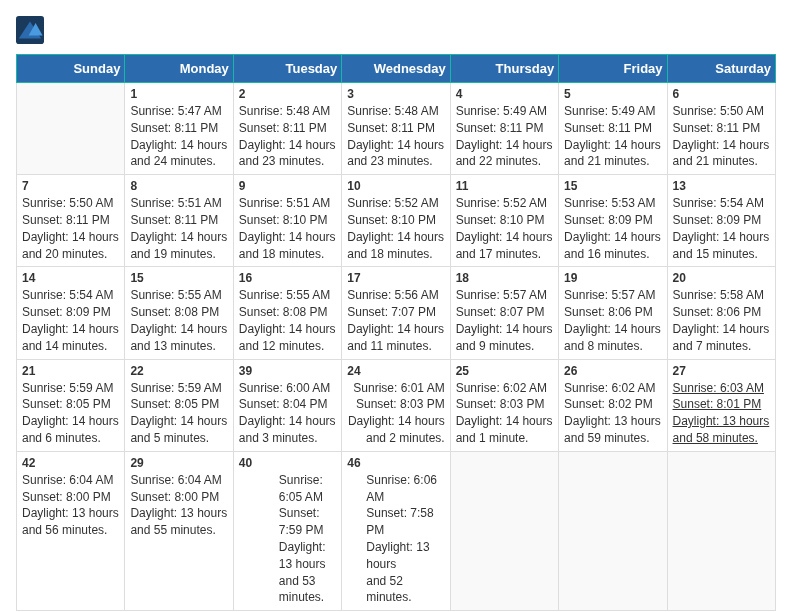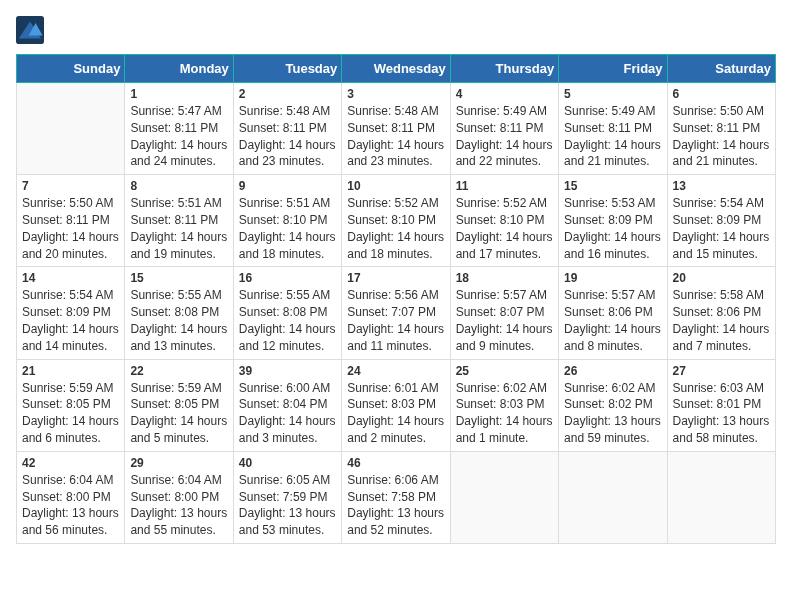--- a/index.html
+++ b/index.html
@@ -285,42 +285,42 @@
         </td>
         <td>
           <span class="day-number">39</span>
           <div class="day-info" style="white-space: pre-line;">Sunrise: 6:00 AM
 Sunset: 8:04 PM
 Daylight: 14 hours
 and 3 minutes.</div>
         </td>
         <td>
           <span class="day-number">24</span>
-          <div class="day-info" style="white-space: pre-line;">Sunrise: 6:01 AM
+          <div class="day-info" style="white-space: pre-line; text-align: right;">Sunrise: 6:01 AM
 Sunset: 8:03 PM
 Daylight: 14 hours
 and 2 minutes.</div>
         </td>
         <td>
           <span class="day-number">25</span>
           <div class="day-info" style="white-space: pre-line;">Sunrise: 6:02 AM
 Sunset: 8:03 PM
 Daylight: 14 hours
 and 1 minute.</div>
         </td>
         <td>
           <span class="day-number">26</span>
           <div class="day-info" style="white-space: pre-line;">Sunrise: 6:02 AM
 Sunset: 8:02 PM
 Daylight: 13 hours
 and 59 minutes.</div>
         </td>
         <td>
           <span class="day-number">27</span>
-          <div class="day-info" style="white-space: pre-line;">Sunrise: 6:03 AM
+          <div class="day-info" style="white-space: pre-line; text-decoration: underline;">Sunrise: 6:03 AM
 Sunset: 8:01 PM
 Daylight: 13 hours
 and 58 minutes.</div>
         </td>
       </tr>
       <tr>
         <td>
           <span class="day-number">42</span>
           <div class="day-info" style="white-space: pre-line;">Sunrise: 6:04 AM
 Sunset: 8:00 PM
@@ -329,28 +329,28 @@
         </td>
         <td>
           <span class="day-number">29</span>
           <div class="day-info" style="white-space: pre-line;">Sunrise: 6:04 AM
 Sunset: 8:00 PM
 Daylight: 13 hours
 and 55 minutes.</div>
         </td>
         <td>
           <span class="day-number">40</span>
-          <div class="day-info" style="white-space: pre-line;">Sunrise: 6:05 AM
+          <div class="day-info" style="white-space: pre-line; margin-left: 40px;">Sunrise: 6:05 AM
 Sunset: 7:59 PM
 Daylight: 13 hours
 and 53 minutes.</div>
         </td>
         <td>
           <span class="day-number">46</span>
-          <div class="day-info" style="white-space: pre-line;">Sunrise: 6:06 AM
+          <div class="day-info" style="white-space: pre-line; margin-left: 19px;">Sunrise: 6:06 AM
 Sunset: 7:58 PM
 Daylight: 13 hours
 and 52 minutes.</div>
         </td>
         <td class="empty-cell"></td>
         <td class="empty-cell"></td>
         <td class="empty-cell"></td>
       </tr>
     </tbody>
 </table>

